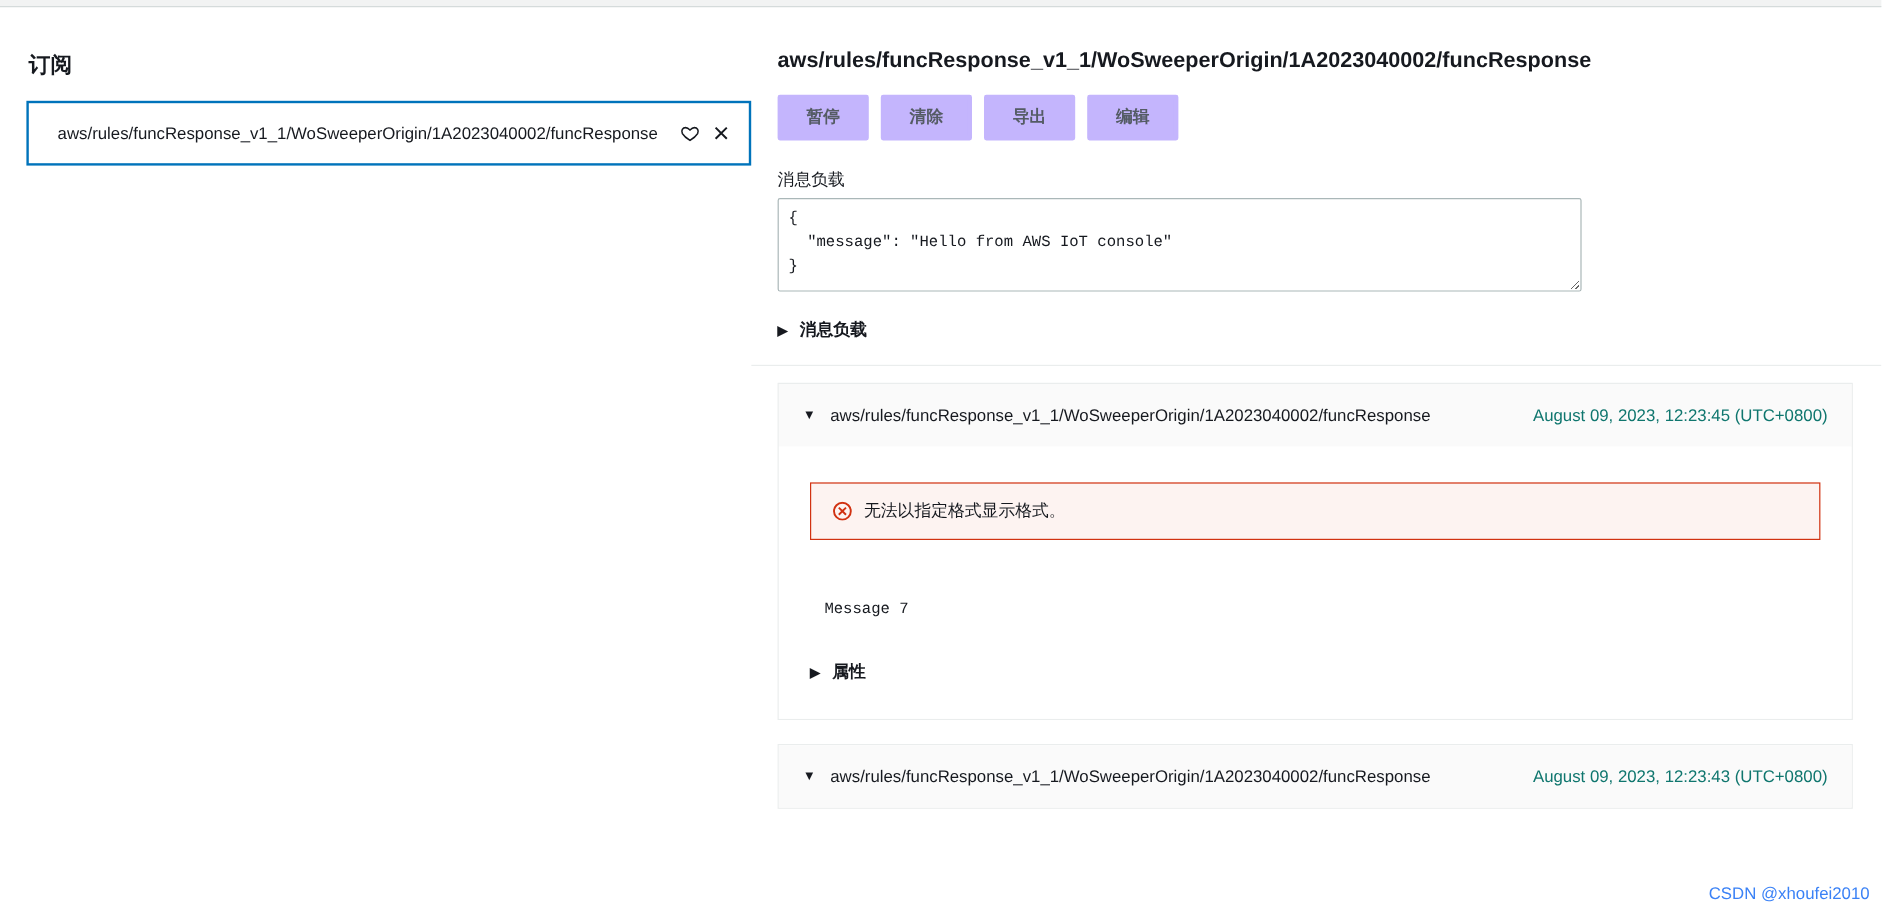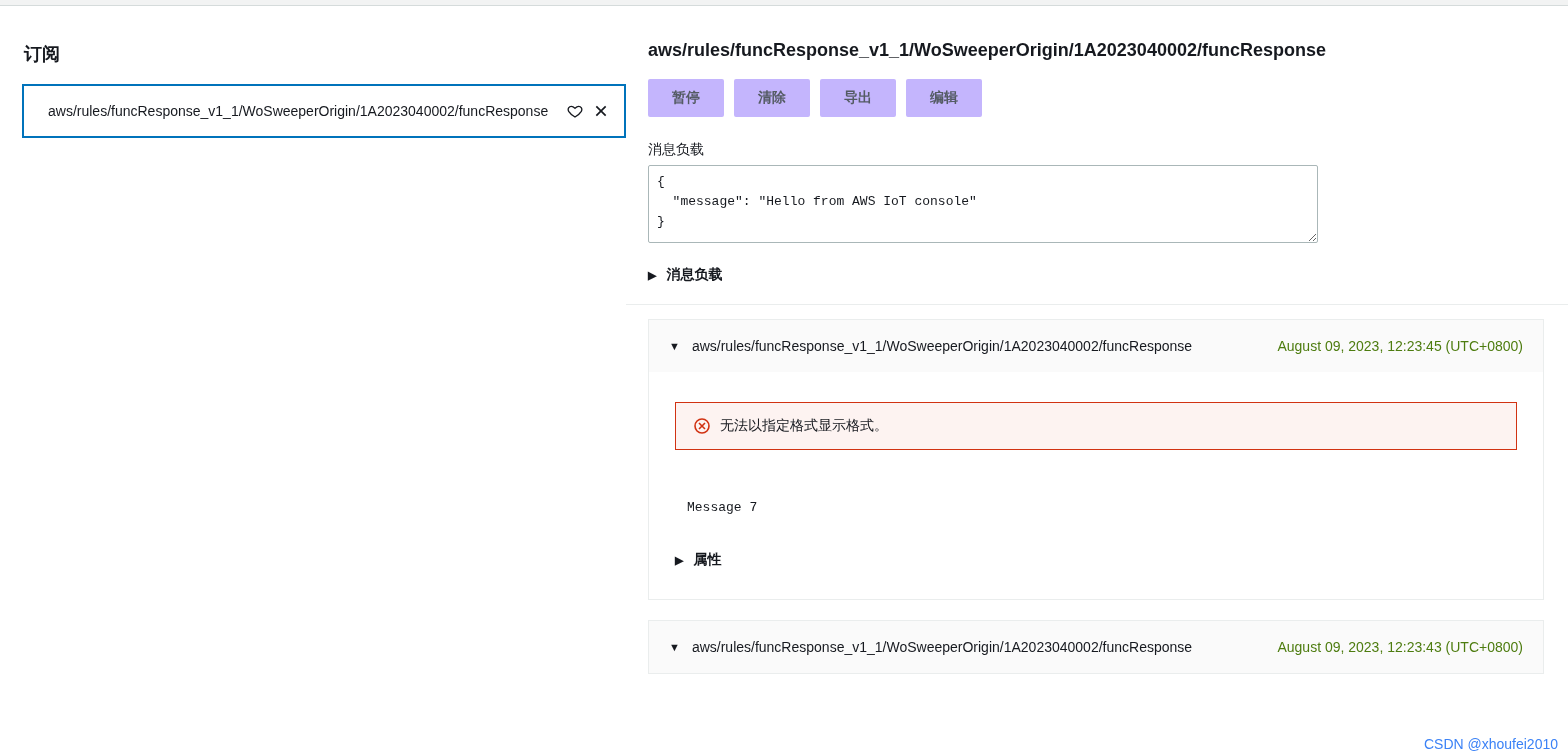--- a/index.html
+++ b/index.html
@@ -130,21 +130,21 @@
       padding: 18px 20px;
       background: #fafafa;
     }
     .message-header .topic {
       flex: 1;
       font-size: 14px;
       margin-left: 12px;
     }
     .message-timestamp {
       font-size: 14px;
-      color: #4d7c0f;
+      color: #0f766e;
     }
     .message-body {
       background: #ffffff;
       padding: 30px 26px 16px 26px;
     }
     .error-box {
       border: 1px solid #d13212;
       background: #fdf3f1;
       border-radius: 0;
       padding: 14px 18px;

